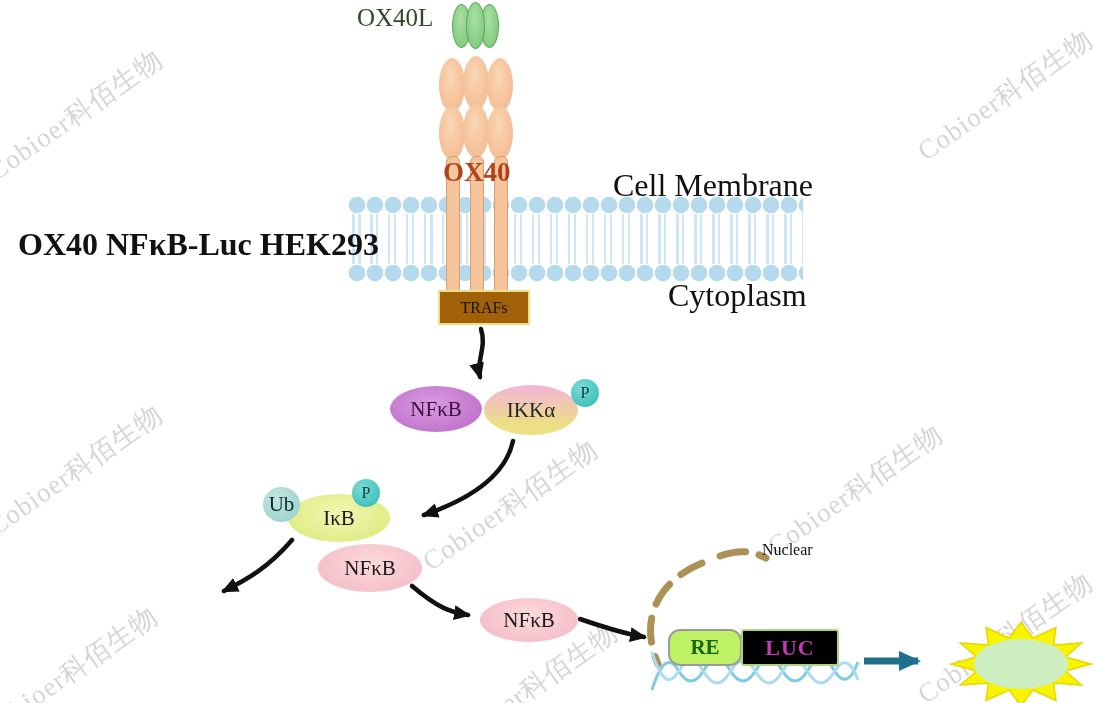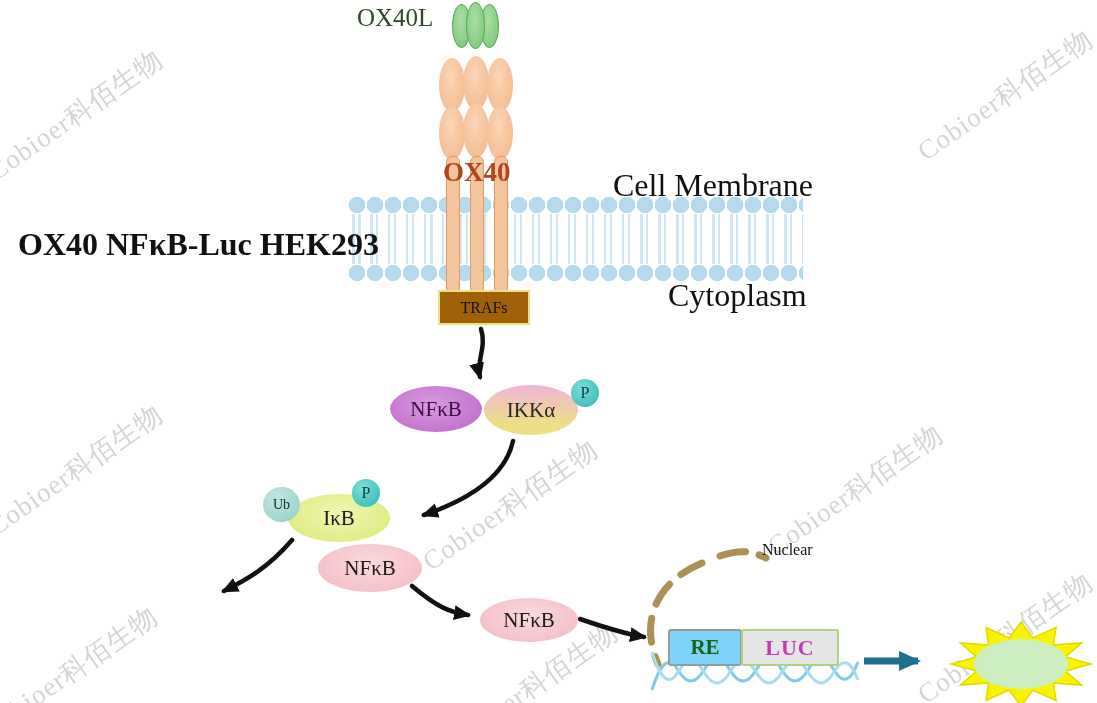--- a/index.html
+++ b/index.html
@@ -30,30 +30,30 @@
   
   .oval{position:absolute;border-radius:50%;display:flex;align-items:center;justify-content:center;
         font-size:21px;z-index:6;}
   .badge{position:absolute;border-radius:50%;display:flex;align-items:center;justify-content:center;
          z-index:7;background:radial-gradient(circle at 38% 32%, #7fdcd8, #2ab8b4);color:#07433f;
          font-size:16px;}
   .ikka{background:radial-gradient(ellipse at 45% 40%, #da9ae0, #b867c5);color:#3a1040;}
   .ikkb{background:linear-gradient(180deg, #f3b4d9 0%, #ecdf84 80%);color:#262626;}
   .ikb{background:radial-gradient(ellipse at 50% 40%, #f2f7b2, #d9e877);color:#1a1a1a;}
   .nfkb{background:radial-gradient(ellipse at 50% 40%, #fbdadc, #f3b6c2);color:#1a1a1a;}
-  .ub{background:radial-gradient(circle at 38% 32%, #c2e6e0, #92cfc6);color:#123;font-size:14px;}
+  .ub{background:radial-gradient(circle at 38% 32%, #c2e6e0, #92cfc6);color:#123;font-size:21px;}
   
   .trafs{position:absolute;left:438px;top:290px;width:88px;height:31px;background:#a16207;
          border:2px solid #ecdf8a;border-radius:0;display:flex;align-items:center;justify-content:center;
          font-size:16px;z-index:6;}
   
-  .rebox{position:absolute;left:668px;top:629px;width:70px;height:33px;background:#7dd3fc;
-         border:2px solid #9a9a9a;border-radius:3px;display:flex;align-items:center;justify-content:center;
+  .rebox{position:absolute;left:668px;top:629px;width:70px;height:33px;background:#bef264;
+         border:2px solid #9a9a9a;border-radius:12px;display:flex;align-items:center;justify-content:center;
          font-size:21px;font-weight:bold;color:#176617;z-index:6;}
-  .lucbox{position:absolute;left:741px;top:629px;width:94px;height:33px;background:#e5e5e5;
+  .lucbox{position:absolute;left:741px;top:629px;width:94px;height:33px;background:#000000;
           border:2px solid #aed37e;border-radius:3px;display:flex;align-items:center;justify-content:center;
           font-size:22px;font-weight:bold;color:#c23ab4;letter-spacing:1px;z-index:6;}
   
   #overlay{position:absolute;left:0;top:0;width:1097px;height:703px;z-index:5;pointer-events:none;}
   
   .burst{position:absolute;left:948px;top:617px;width:146px;height:94px;z-index:6;}
   .light-label{position:absolute;left:948px;top:648px;width:146px;text-align:center;font-size:26px;
                font-weight:bold;color:#2f9e30;z-index:7;}
 </style>
 </head>

